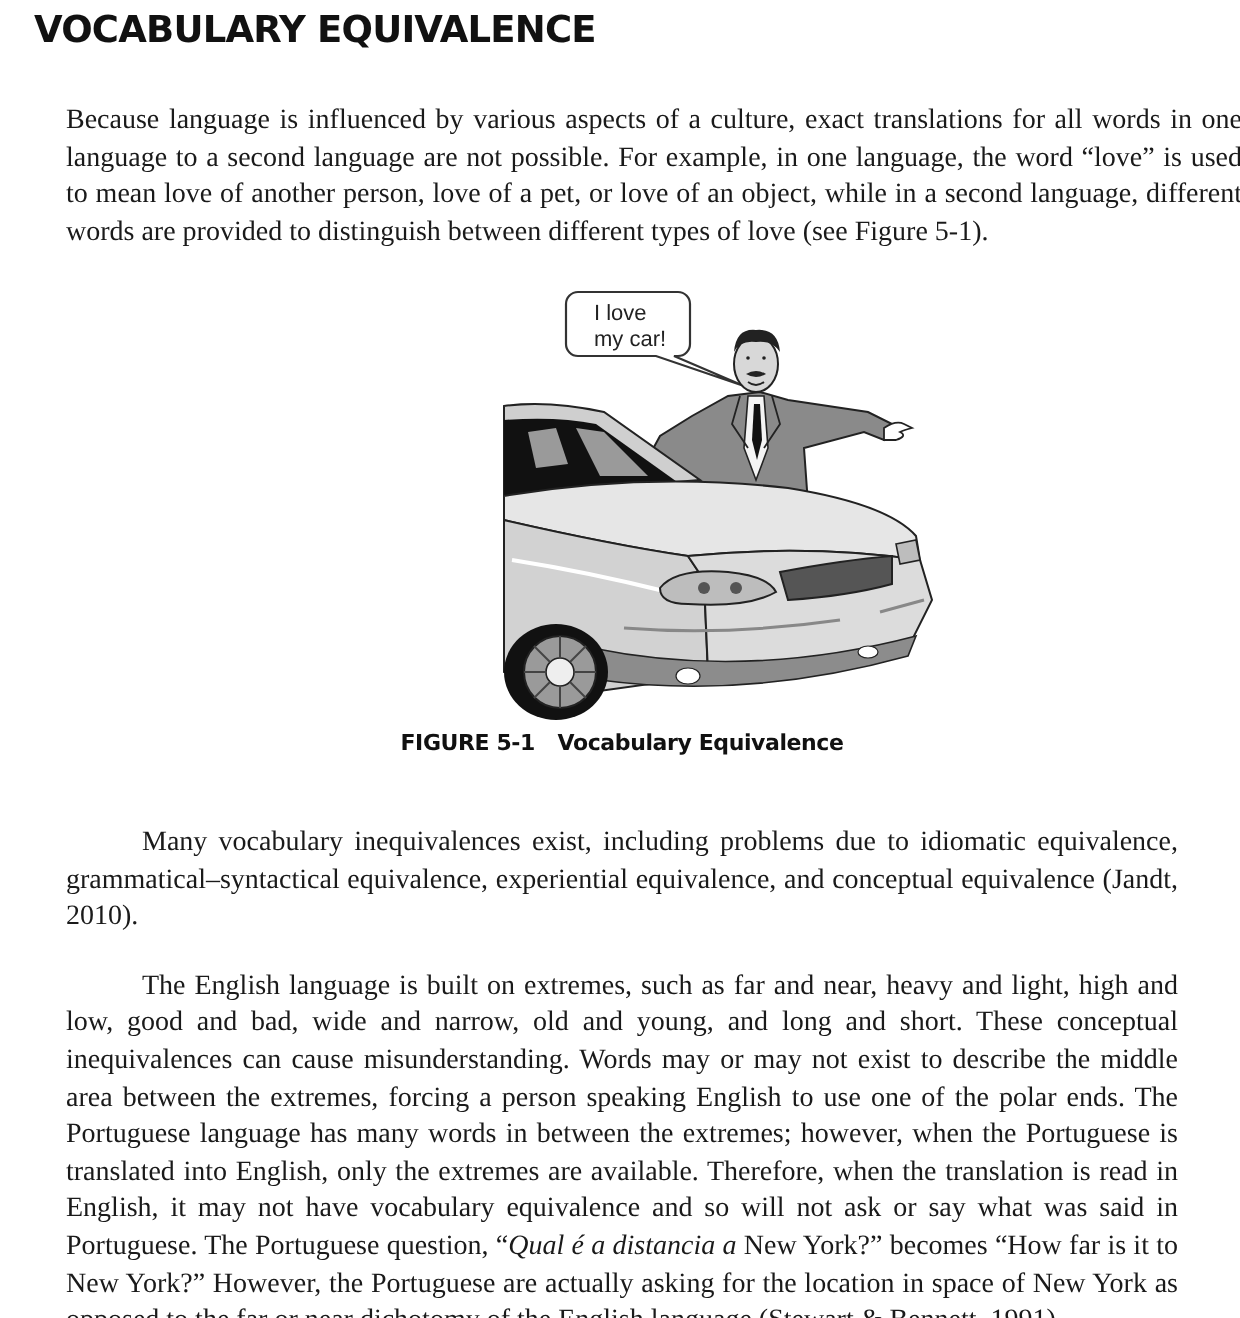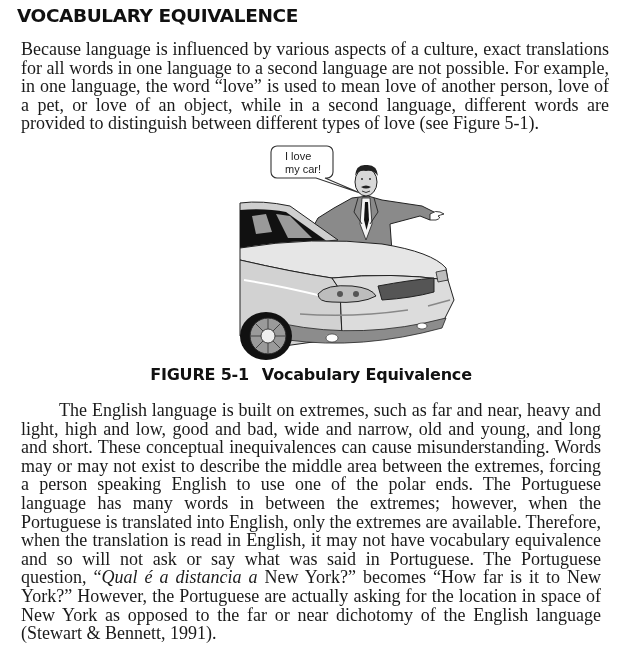--- a/index.html
+++ b/index.html
@@ -8,33 +8,33 @@
       color: #111;
     }
     .page { position: absolute; left: 17px; top: 0; width: 590px; }
     .heading {
       position: absolute; left: 0; top: 5px;
       font-family: "DejaVu Sans", sans-serif; font-weight: bold;
       font-size: 18.5px; letter-spacing: -0.4px; color: #111;
       white-space: nowrap;
     }
     .para {
-      font-family: "Liberation Serif", serif; font-size: 18px;
+      font-family: "Liberation Serif", serif; font-size: 14px;
       line-height: 18.6px; text-align: justify; color: #1a1a1a;
-      margin: 4px;
+      margin: 16px;
     }
     .p1 { position: absolute; left: 0; top: 36px; width: 588px; }
     .p2 { position: absolute; left: 0; top: 397px; width: 588px; text-indent: 38px; }
     .p3 { text-indent: 38px; }
     .figure {
-      position: absolute; left: 205px; top: 140px; width: 250px; height: 220px;
+      position: absolute; left: 217px; top: 140px; width: 250px; height: 220px;
     }
     .caption {
       position: absolute; left: 0; top: 365px; width: 588px; text-align: center;
-      font-family: "DejaVu Sans", sans-serif; font-size: 16px; color: #111;
+      font-family: "DejaVu Sans", sans-serif; font-size: 11px; color: #111;
       white-space: nowrap; letter-spacing: -0.2px;
     }
     .caption .num { font-weight: bold; margin-right: 8px; }
     .caption .title { font-weight: bold; }
     .bubble-text {
       font-family: "Liberation Sans", sans-serif; font-size: 11px; fill: #222;
     }
     em { }
   </style>
 </head>
@@ -111,16 +111,17 @@
       </g>
     </svg>
   </div>
 
   <div class="caption">
     <span class="num">FIGURE 5-1</span>
     <span class="title">Vocabulary Equivalence</span>
   </div>
 
   <div class="p2" style="position:absolute;">
+    <p class="para" style="text-indent:38px">Many vocabulary inequivalences exist, including problems due to idiomatic equivalence, grammatical–syntactical equivalence, experiential equivalence, and conceptual equivalence (Jandt, 2010).</p>
     <p class="para p3" style="text-indent:38px"><span>The English language is built on extremes, such as far and near, heavy and light, high and low, good and bad, wide and narrow, old and young, and long and short. These conceptual inequivalences can cause misunderstanding. Words may or may not exist to describe the middle area between the extremes, forcing a person speaking English to use one of the polar ends. The Portuguese language has many words in between the extremes; however, when the Portuguese is translated into English, only the extremes are available. Therefore, when the translation is read in English, it may not have vocabulary equivalence and so will not ask or say what was said in Portuguese. The Portuguese question, “</span><em>Qual é a distancia a</em><span> New York?” becomes “How far is it to New York?” However, the Portuguese are actually asking for the location in space of New York as opposed to the far or near dichotomy of the English language (Stewart &amp; Bennett, 1991).</span></p>
   </div>
 
 </div>
 
 </body></html>

